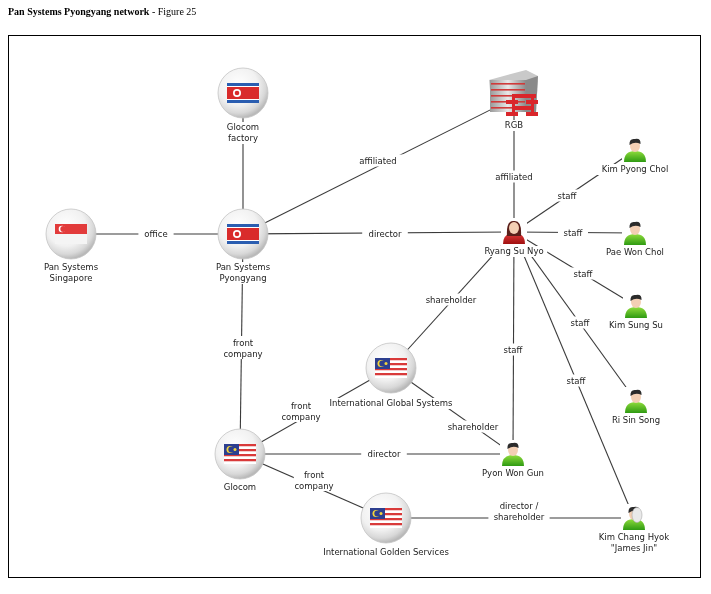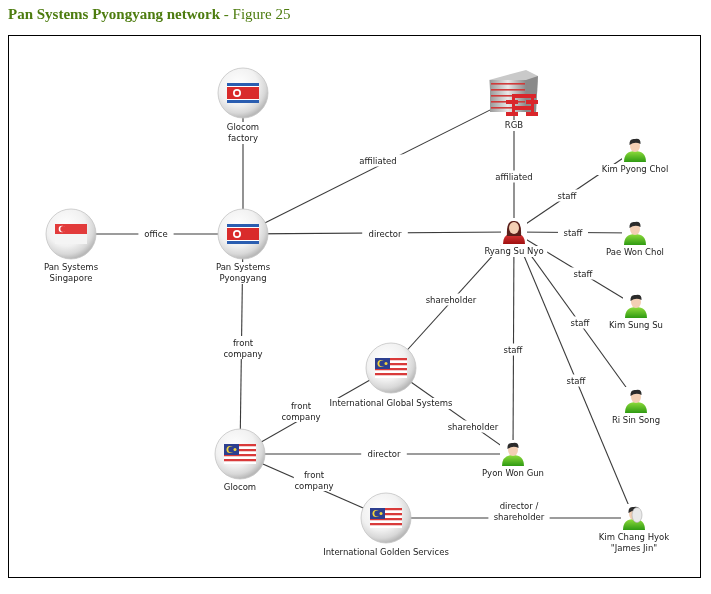--- a/index.html
+++ b/index.html
@@ -1,19 +1,19 @@
 <!DOCTYPE html>
 <html><head>
 <meta charset="utf-8">
 <style>
   html, body { margin: 0; padding: 0; background: #ffffff; }
   body { width: 711px; height: 594px; position: relative; overflow: hidden; }
   .title {
     position: absolute; left: 8px; top: 6px;
-    font-family: "Liberation Serif", serif; font-size: 15px; color: #4d7c0f;
+    font-family: "Liberation Serif", serif; font-size: 10px; color: #000000;
     white-space: nowrap;
   }
   .title b { font-weight: bold; }
   .frame {
     position: absolute; left: 8px; top: 35px; width: 693px; height: 543px;
     border: 1px solid #000; box-sizing: border-box; background: #fff;
   }
   svg { position: absolute; left: 0; top: 0; }
   .edge { stroke: #3a3a3a; stroke-width: 1.1; fill: none; }
   .elabel { font-family: "DejaVu Sans", sans-serif; font-size: 8.5px; fill: #222; }

